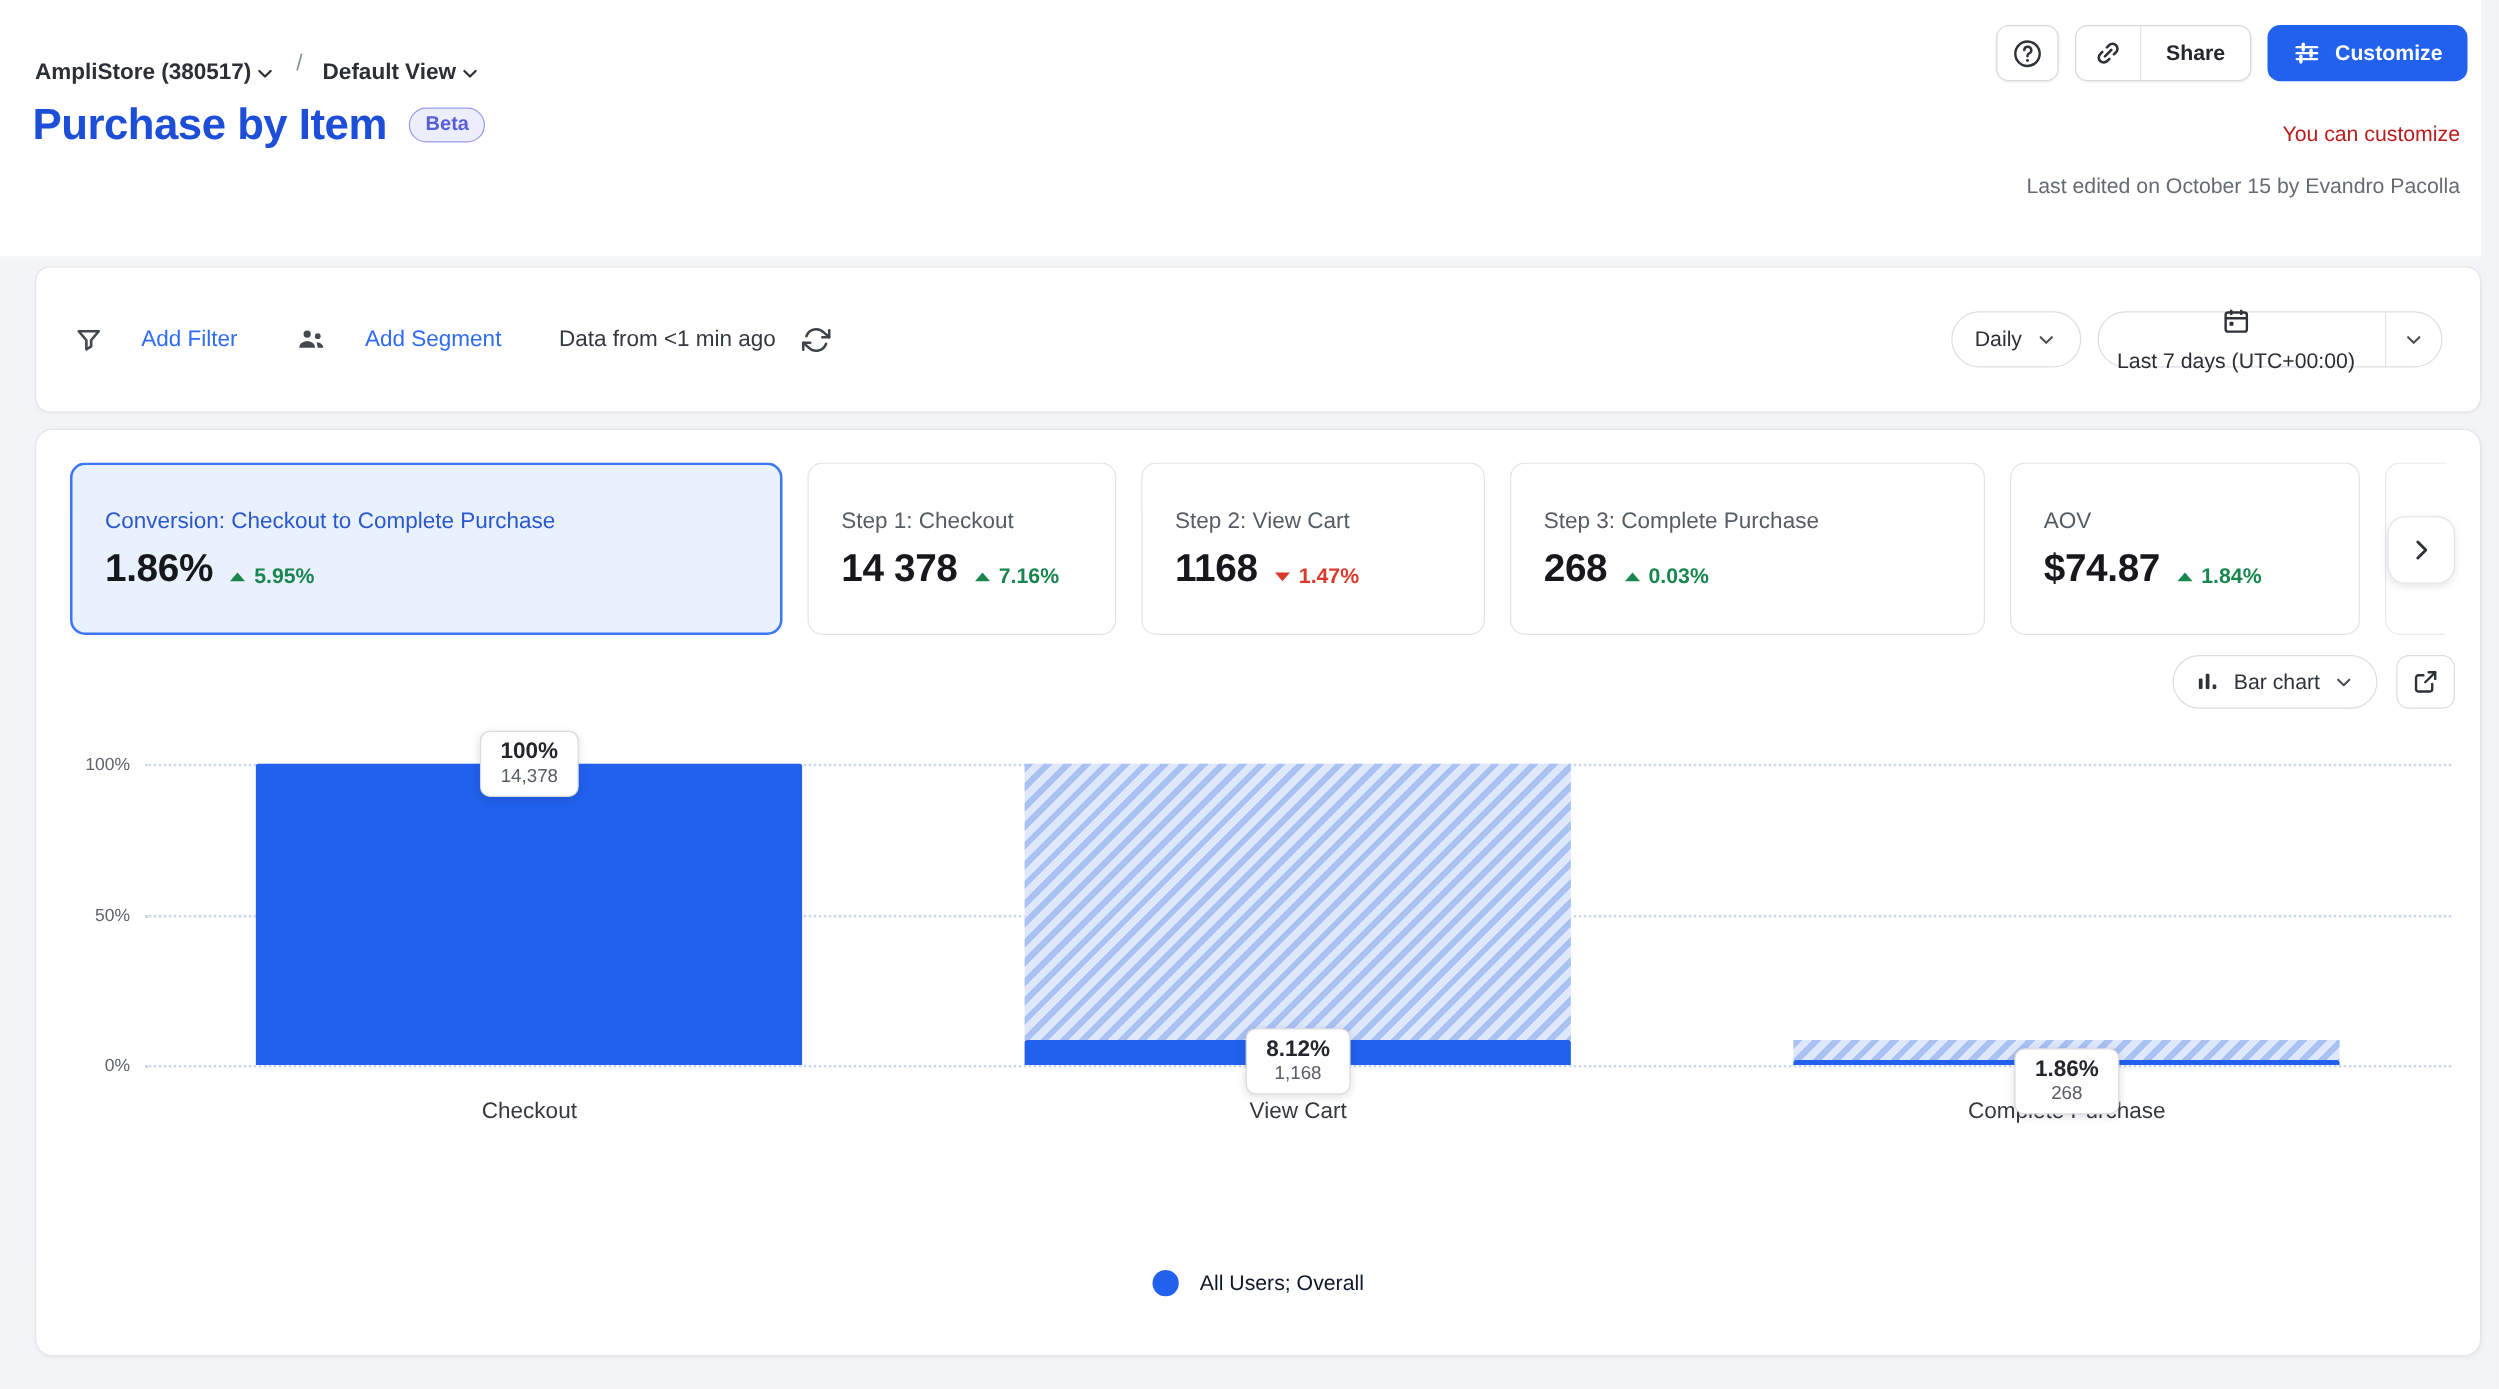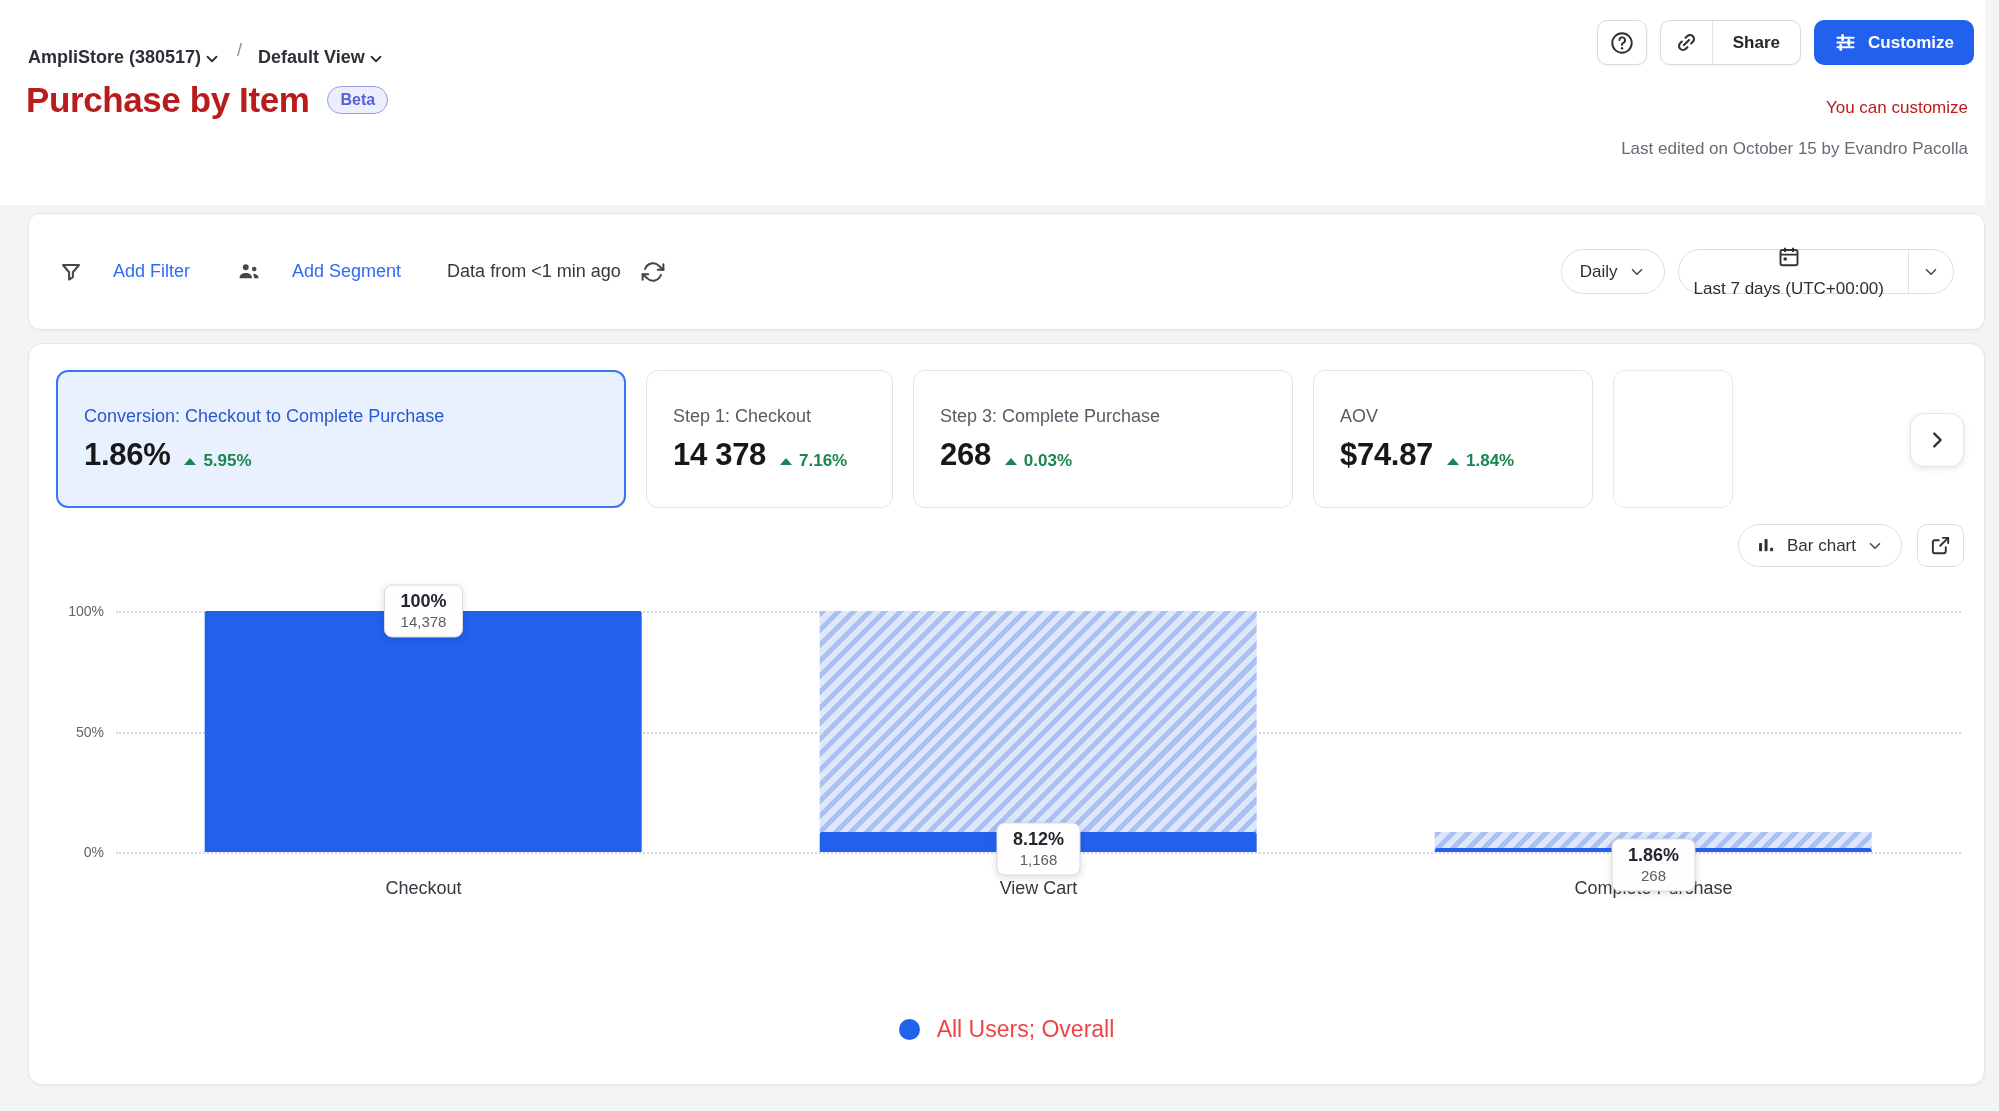--- a/index.html
+++ b/index.html
@@ -14,21 +14,21 @@
 
   
   .breadcrumb { position:absolute; left:28px; top:32px; display:flex; align-items:center; gap:16px;
     font-size:18px; font-weight:600; color:#2b2f36; }
   .crumb { display:flex; align-items:flex-end; gap:2px; cursor:pointer;margin-top:15px; }
   .crumb-sep { color:#8a9099; font-weight:400; }
   .chev { width:18px; height:18px; color:#2b2f36; }
 
   
   .title-row { position:absolute; left:26px; top:80px; display:flex; align-items:center; gap:18px; }
-  .page-title { font-size:35px; font-weight:700; color:#b91c1c; letter-spacing:-0.4px; }
+  .page-title { font-size:35px; font-weight:700; color:#1d4ed8; letter-spacing:-0.4px; }
   .beta-badge { font-size:16px; font-weight:600; color:#585fd8; background:#eceefc;
     border:1.5px solid #989de9; border-radius:14px; padding:4px 12px; }
 
   
   .top-actions { position:absolute; right:25px; top:20px; display:flex; align-items:stretch; gap:13px; height:45px; }
   .icon-btn, .pill-btn { background:#fff; border:1px solid #d8dade; border-radius:10px;
     display:flex; align-items:center; justify-content:center; cursor:pointer;
     box-shadow:0 1px 2px rgba(22,26,40,.05); }
   .icon-btn { width:50px; }
   .share-group { display:flex; align-items:stretch; background:#fff; border:1px solid #d8dade;
@@ -106,21 +106,21 @@
     box-shadow:0 2px 7px rgba(22,26,40,.13); text-align:center; white-space:nowrap; }
   .bt-pct { font-size:18px; font-weight:700; color:#23272d; }
   .bt-count { font-size:15px; color:#585e66; margin-top:1px; }
   .xlabel { position:absolute; top:calc(100% + 26px); width:100%; text-align:center;
     font-size:18px; color:#34383f; }
 
   
   .legend { position:absolute; left:0; right:0; top:672px; display:flex; align-items:center;
     justify-content:center; gap:17px; }
   .legend-dot { width:21px; height:21px; border-radius:50%; background:var(--accent,#2161ee); cursor:pointer; }
-  .legend-label { font-size:23px; color:#ef4444; }
+  .legend-label { font-size:17px; color:#0f172a; }
 
   svg { display:block; }
 </style>
 </head>
 <body>
 
 <div class="header-band"></div>
 
 <div class="breadcrumb">
   <div class="crumb">
@@ -268,20 +268,30 @@
       <div class="metric-card" style="width: 247px;">
     <div class="mc-label">Step 1: Checkout</div>
     <div class="mc-value-row">
       <span class="mc-value">14 378</span>
       <span class="mc-delta up">
         <span class="tri up"></span>
         <span class="delta-text">7.16%</span>
       </span>
     </div>
   </div>
+      <div class="metric-card" style="width: 275px;">
+    <div class="mc-label">Step 2: View Cart</div>
+    <div class="mc-value-row">
+      <span class="mc-value">1168</span>
+      <span class="mc-delta down">
+        <span class="tri down"></span>
+        <span class="delta-text">1.47%</span>
+      </span>
+    </div>
+  </div>
       <div class="metric-card" style="width: 380px;">
     <div class="mc-label">Step 3: Complete Purchase</div>
     <div class="mc-value-row">
       <span class="mc-value">268</span>
       <span class="mc-delta up">
         <span class="tri up"></span>
         <span class="delta-text">0.03%</span>
       </span>
     </div>
   </div>

